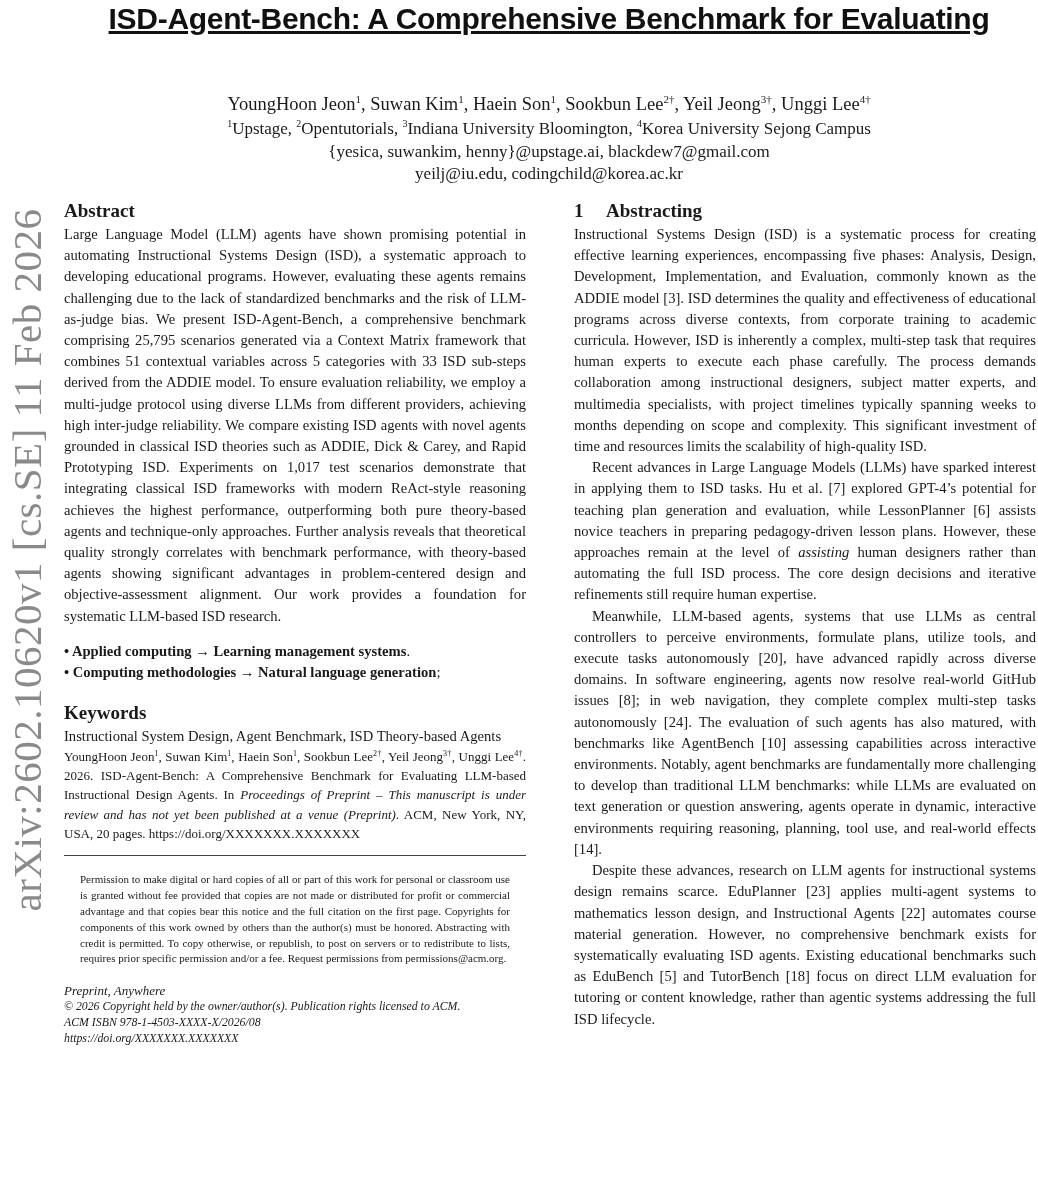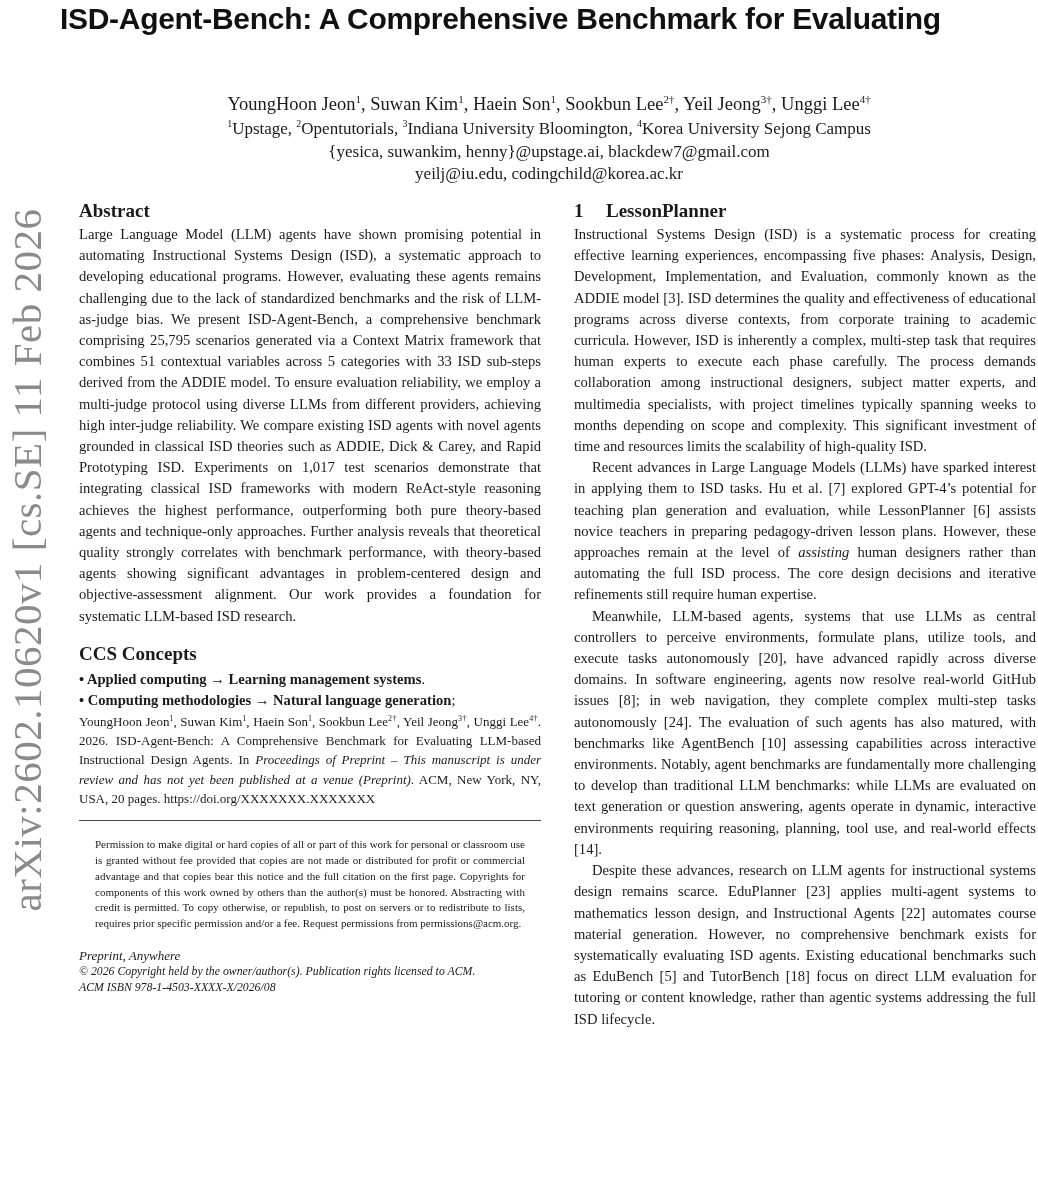--- a/index.html
+++ b/index.html
@@ -10,36 +10,36 @@
   .arxiv-stamp {
     position: absolute; left: 2px; top: 190px; width: 50px; height: 740px;
     display: flex; align-items: center; justify-content: center;
   }
   .arxiv-stamp span {
     transform: rotate(-90deg); white-space: nowrap;
     font-family: "Liberation Serif", serif; font-size: 41px; color: #8a8a8a;
     letter-spacing: 0.5px;
   }
   .title {
-    position: absolute; left: 60px; top: 0; width: 978px; 
+    position: absolute; left: 60px; top: 0; width: 978px; text-align: center;
     font-family: "Liberation Sans", sans-serif; font-weight: bold;
-    font-size: 30px; line-height: 37px; letter-spacing: -0.3px; color: #111;
+    font-size: 30px; line-height: 37px; letter-spacing: -0.3px; color: #111; text-decoration: underline;
   }
   .authors {
     position: absolute; left: 60px; top: 93px; width: 978px; text-align: center;
     font-size: 18.5px; line-height: 22px;
   }
   .authors sup { font-size: 11px; vertical-align: super; line-height: 0; }
   .affil {
     position: absolute; left: 60px; top: 118px; width: 978px; text-align: center;
     font-size: 17px; line-height: 22.5px;
   }
   .affil sup { font-size: 10px; vertical-align: super; line-height: 0; }
   .col { position: absolute; top: 198px; }
-  .col-left { left: 79px; width: 462px; }
+  .col-left { left: 64px; width: 462px; }
   .col-right { left: 574px; width: 462px; }
   h2 {
     margin: 0; font-size: 19px; font-weight: bold; line-height: 26px;
     font-family: "Liberation Serif", serif;
   }
   .sec-num { display: inline-block; width: 32px; }
   p.body {
     margin: 0; font-size: 14.6px; line-height: 21.2px; text-align: justify;
     hyphens: auto;
   }
@@ -76,43 +76,47 @@
   <div>yeilj@iu.edu, codingchild@korea.ac.kr</div>
 </div>
 
 <div class="col col-left">
   <section>
     <h2>Abstract</h2>
     <p class="body">Large Language Model (LLM) agents have shown promising potential in automating Instructional Systems Design (ISD), a systematic approach to developing educational programs. However, evaluating these agents remains challenging due to the lack of standardized benchmarks and the risk of LLM-as-judge bias. We present ISD-Agent-Bench, a comprehensive benchmark comprising 25,795 scenarios generated via a Context Matrix framework that combines 51 contextual variables across 5 categories with 33 ISD sub-steps derived from the ADDIE model. To ensure evaluation reliability, we employ a multi-judge protocol using diverse LLMs from different providers, achieving high inter-judge reliability. We compare existing ISD agents with novel agents grounded in classical ISD theories such as ADDIE, Dick &amp; Carey, and Rapid Prototyping ISD. Experiments on 1,017 test scenarios demonstrate that integrating classical ISD frameworks with modern ReAct-style reasoning achieves the highest performance, outperforming both pure theory-based agents and technique-only approaches. Further analysis reveals that theoretical quality strongly correlates with benchmark performance, with theory-based agents showing significant advantages in problem-centered design and objective-assessment alignment. Our work provides a foundation for systematic LLM-based ISD research.</p>
   </section>
 
   <section style="margin-top:14px;">
-    <h2>CCS Concepts</h2>
     <div class="ccs" style="margin-top:2px;">
       <div><span>• </span><span>Applied computing</span><span class="plain"> → </span><span>Learning management systems</span><span class="plain">.</span></div>
       <div><span>• </span><span>Computing methodologies</span><span class="plain"> → </span><span>Natural language generation</span><span class="plain">;</span></div>
     </div>
   </section>
 
+  <section style="margin-top:16px;">
+    <h2>Keywords</h2>
+    <p class="body" style="text-align:left;">Instructional System Design, Agent Benchmark, ISD Theory-based Agents</p>
+  </section>
 
   <section>
     <p class="ref-body"><span>YoungHoon Jeon</span><sup>1</sup><span>, </span><span>Suwan Kim</span><sup>1</sup><span>, </span><span>Haein Son</span><sup>1</sup><span>, </span><span>Sookbun Lee</span><sup>2†</sup><span>, </span><span>Yeil Jeong</span><sup>3†</sup><span>, </span><span>Unggi Lee</span><sup>4†</sup><span>. 2026. ISD-Agent-Bench: A Comprehensive Benchmark for Evaluating LLM-based Instructional Design Agents. In </span><i>Proceedings of Preprint – This manuscript is under review and has not yet been published at a venue (Preprint)</i><span>. ACM, New York, NY, USA, 20 pages. https://doi.org/XXXXXXX.XXXXXXX</span></p>
   </section>
 
   <div class="rule"></div>
 
   <section>
     <p class="fine">Permission to make digital or hard copies of all or part of this work for personal or classroom use is granted without fee provided that copies are not made or distributed for profit or commercial advantage and that copies bear this notice and the full citation on the first page. Copyrights for components of this work owned by others than the author(s) must be honored. Abstracting with credit is permitted. To copy otherwise, or republish, to post on servers or to redistribute to lists, requires prior specific permission and/or a fee. Request permissions from permissions@acm.org.</p>
     <p class="fine-i">Preprint, Anywhere</p>
     <p class="fine-l">© 2026 Copyright held by the owner/author(s). Publication rights licensed to ACM.</p>
     <p class="fine-l">ACM ISBN 978-1-4503-XXXX-X/2026/08</p>
+    <p class="fine-l">https://doi.org/XXXXXXX.XXXXXXX</p>
   </section>
 </div>
 
 <div class="col col-right">
   <section>
-    <h2><span class="sec-num">1</span><span>LessonPlanner</span></h2>
+    <h2><span class="sec-num">1</span><span>Abstracting</span></h2>
     <p class="body">Instructional Systems Design (ISD) is a systematic process for creating effective learning experiences, encompassing five phases: Analysis, Design, Development, Implementation, and Evaluation, commonly known as the ADDIE model [3]. ISD determines the quality and effectiveness of educational programs across diverse contexts, from corporate training to academic curricula. However, ISD is inherently a complex, multi-step task that requires human experts to execute each phase carefully. The process demands collaboration among instructional designers, subject matter experts, and multimedia specialists, with project timelines typically spanning weeks to months depending on scope and complexity. This significant investment of time and resources limits the scalability of high-quality ISD.</p>
     <p class="body indent"><span>Recent advances in Large Language Models (LLMs) have sparked interest in applying them to ISD tasks. Hu et al. [7] explored GPT-4’s potential for teaching plan generation and evaluation, while LessonPlanner [6] assists novice teachers in preparing pedagogy-driven lesson plans. However, these approaches remain at the level of </span><i>assisting</i><span> human designers rather than automating the full ISD process. The core design decisions and iterative refinements still require human expertise.</span></p>
     <p class="body indent">Meanwhile, LLM-based agents, systems that use LLMs as central controllers to perceive environments, formulate plans, utilize tools, and execute tasks autonomously [20], have advanced rapidly across diverse domains. In software engineering, agents now resolve real-world GitHub issues [8]; in web navigation, they complete complex multi-step tasks autonomously [24]. The evaluation of such agents has also matured, with benchmarks like AgentBench [10] assessing capabilities across interactive environments. Notably, agent benchmarks are fundamentally more challenging to develop than traditional LLM benchmarks: while LLMs are evaluated on text generation or question answering, agents operate in dynamic, interactive environments requiring reasoning, planning, tool use, and real-world effects [14].</p>
     <p class="body indent">Despite these advances, research on LLM agents for instructional systems design remains scarce. EduPlanner [23] applies multi-agent systems to mathematics lesson design, and Instructional Agents [22] automates course material generation. However, no comprehensive benchmark exists for systematically evaluating ISD agents. Existing educational benchmarks such as EduBench [5] and TutorBench [18] focus on direct LLM evaluation for tutoring or content knowledge, rather than agentic systems addressing the full ISD lifecycle.</p>
   </section>
 </div>
 
 </body></html>

